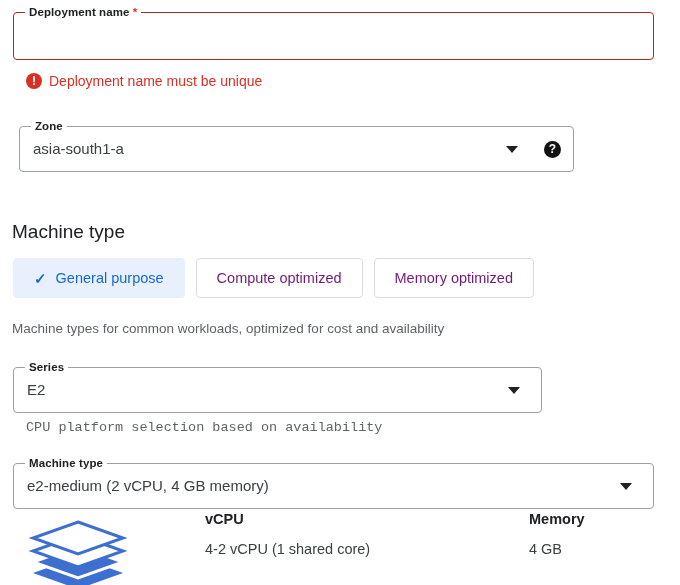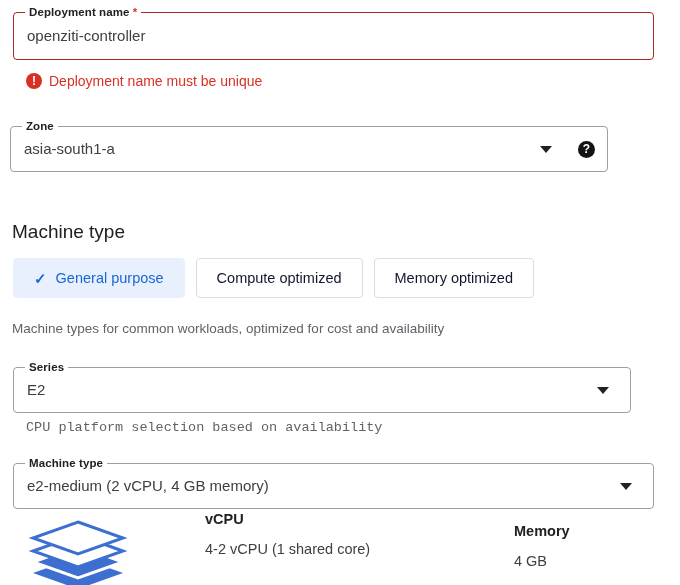--- a/index.html
+++ b/index.html
@@ -140,21 +140,21 @@
     height: 40px;
     border: 1px solid #dadce0;
     border-radius: 4px;
     background: #ffffff;
     display: flex;
     align-items: center;
     justify-content: center;
     gap: 9px;
     padding: 0 20px;
     font-size: 14.5px;
-    color: #0f172a;
+    color: #701a75;
     white-space: nowrap;
     cursor: pointer;
   }
   .seg-btn.selected {
     background: #e8f0fe;
     border-color: #e8f0fe;
     color: #1967d2;
   }
   .seg-check {
     color: #1967d2;
@@ -204,29 +204,28 @@
     line-height: 19px;
     color: #3c4043;
     white-space: nowrap;
   }
 </style>
 </head>
 <body>
 
 <div class="field error" style="left:13px; top:12px; width:641px; height:48px;">
   <span class="field-label"><span>Deployment name</span> <span class="req-star">*</span></span>
-  <span class="field-value">openziti-controller</span>
 </div>
 
 <div class="error-row">
   <span class="error-icon">!</span>
   <span class="error-text">Deployment name must be unique</span>
 </div>
 
-<div class="field" style="left:10px; top:126px; width:598px; height:46px;">
+<div class="field" style="left:19px; top:126px; width:555px; height:46px;">
   <span class="field-label">Zone</span>
   <span class="field-value">asia-south1-a</span>
   <span class="caret" style="right:55px;"></span>
   <span class="help-icon" style="right:12px;">?</span>
 </div>
 
 <div class="section-title">Machine type</div>
 
 <div class="seg-group">
   <div class="seg-btn selected">
@@ -236,21 +235,21 @@
   <div class="seg-btn">
     <span>Compute optimized</span>
   </div>
   <div class="seg-btn">
     <span>Memory optimized</span>
   </div>
 </div>
 
 <div class="helper-text" style="left:12px; top:320px;">Machine types for common workloads, optimized for cost and availability</div>
 
-<div class="field" style="left:13px; top:367px; width:618px; height:46px;">
+<div class="field" style="left:13px; top:367px; width:529px; height:46px;">
   <span class="field-label">Series</span>
   <span class="field-value">E2</span>
   <span class="caret" style="right:21px;"></span>
 </div>
 
 <div class="helper-text" style="left:26px; top:419px;font-family:Liberation Mono, monospace;">CPU platform selection based on availability</div>
 
 <div class="field" style="left:13px; top:463px; width:641px; height:46px;">
   <span class="field-label">Machine type</span>
   <span class="field-value">e2-medium (2 vCPU, 4 GB memory)</span>
@@ -270,18 +269,18 @@
 
       <polygon points="50,12 95,28 50,44 5,28" fill="#ffffff" stroke="#3c6fd0" stroke-width="3"></polygon>
     </svg>
   </div>
 
   <div class="spec-col" style="left:205px;">
     <div class="spec-head">vCPU</div>
     <div class="spec-val">4-2 vCPU (1 shared core)</div>
   </div>
 
-  <div class="spec-col" style="left:514px;margin-top:12px;">
+  <div class="spec-col" style="left:529px;">
     <div class="spec-head">Memory</div>
     <div class="spec-val">4 GB</div>
   </div>
 
 </div>
 
 </body></html>

